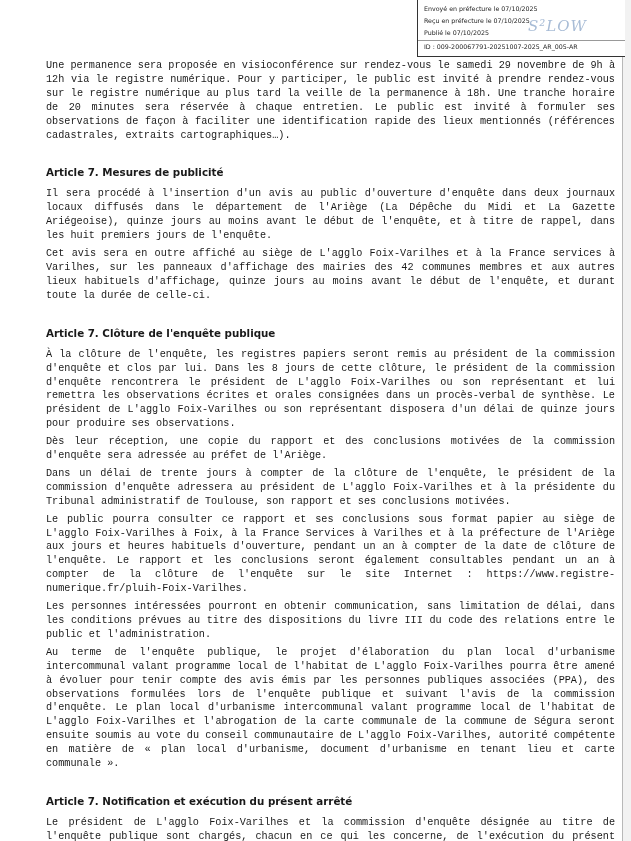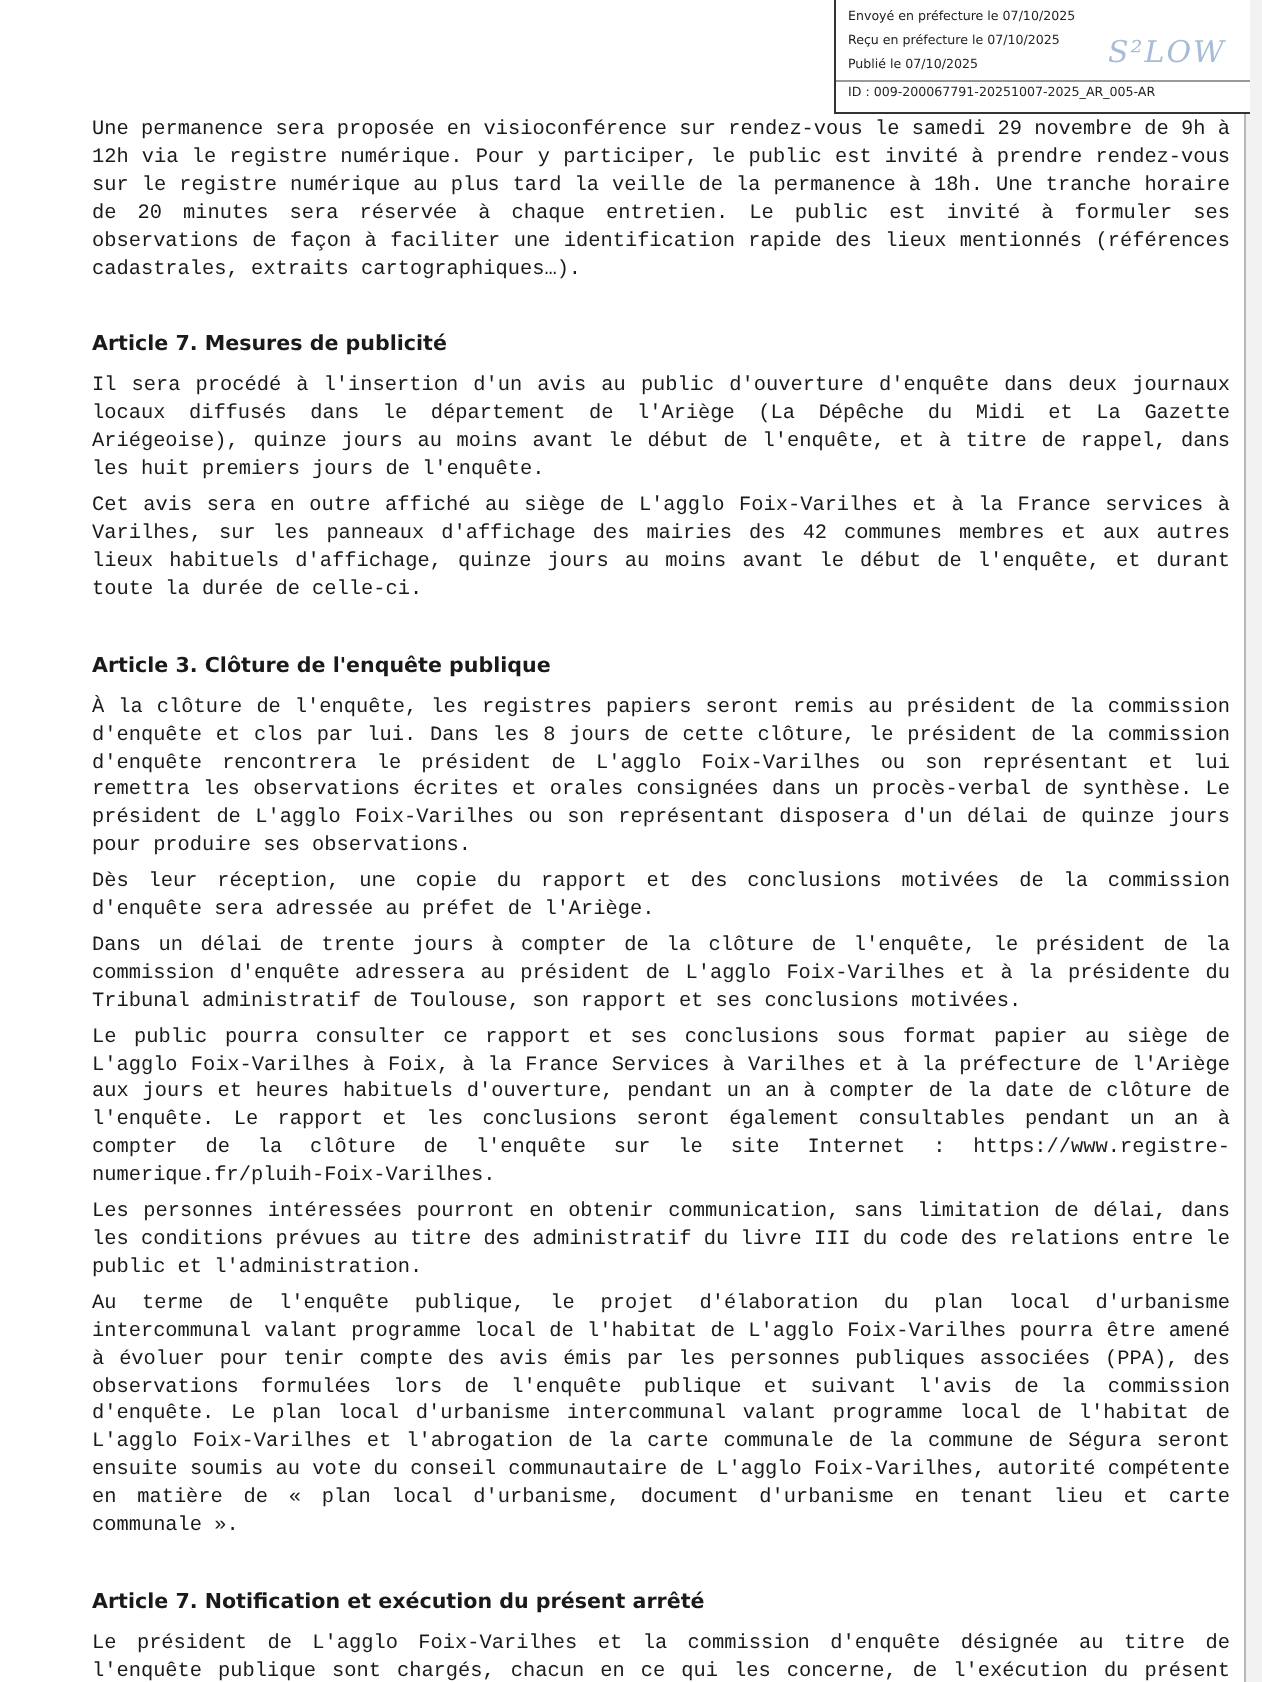--- a/index.html
+++ b/index.html
@@ -41,21 +41,21 @@
     }
     .stamp .line { white-space: nowrap; }
     .stamp .id-line {
       border-top: 1px solid #999;
       margin-left: -6px;
       padding-left: 6px;
       margin-top: 1px;
     }
     .stamp .s2low {
       position: absolute;
-      left: 136px;
+      left: 110px;
       top: 20px;
       font-family: "DejaVu Serif", serif;
       font-style: italic;
       font-size: 15px;
       color: #a8bcd6;
       letter-spacing: 1px;
     }
     .content {
       position: absolute;
       left: 46px;
@@ -93,25 +93,25 @@
   <div class="s2low">S²LOW</div>
 </div>
 
 <div class="content">
   <p>Une permanence sera proposée en visioconférence sur rendez-vous le samedi 29 novembre de 9h à 12h via le registre numérique. Pour y participer, le public est invité à prendre rendez-vous sur le registre numérique au plus tard la veille de la permanence à 18h. Une tranche horaire de 20 minutes sera réservée à chaque entretien. Le public est invité à formuler ses observations de façon à faciliter une identification rapide des lieux mentionnés (références cadastrales, extraits cartographiques…).</p>
 
   <h2>Article 7.  Mesures de publicité</h2>
   <p>Il sera procédé à l'insertion d'un avis au public d'ouverture d'enquête dans deux journaux locaux diffusés dans le département de l'Ariège (La Dépêche du Midi et La Gazette Ariégeoise), quinze jours au moins avant le début de l'enquête, et à titre de rappel, dans les huit premiers jours de l'enquête.</p>
   <p>Cet avis sera en outre affiché au siège de L'agglo Foix-Varilhes et à la France services à Varilhes, sur les panneaux d'affichage des mairies des 42 communes membres et aux autres lieux habituels d'affichage, quinze jours au moins avant le début de l'enquête, et durant toute la durée de celle-ci.</p>
 
-  <h2>Article 3. Clôture de l'enquête publique</h2>
+  <h2>Article 7. Clôture de l'enquête publique</h2>
   <p>À la clôture de l'enquête, les registres papiers seront remis au président de la commission d'enquête et clos par lui. Dans les 8 jours de cette clôture, le président de la commission d'enquête rencontrera le président de L'agglo Foix-Varilhes ou son représentant et lui remettra les observations écrites et orales consignées dans un procès-verbal de synthèse. Le président de L'agglo Foix-Varilhes ou son représentant disposera d'un délai de quinze jours pour produire ses observations.</p>
 
   <p>Dès leur réception, une copie du rapport et des conclusions motivées de la commission d'enquête sera adressée au préfet de l'Ariège.</p>
   <p>Dans un délai de trente jours à compter de la clôture de l'enquête, le président de la commission d'enquête adressera au président de L'agglo Foix-Varilhes et à la présidente du Tribunal administratif de Toulouse, son rapport et ses conclusions motivées.</p>
   <p>Le public pourra consulter ce rapport et ses conclusions sous format papier au siège de L'agglo Foix-Varilhes à Foix, à la France Services à Varilhes et à la préfecture de l'Ariège aux jours et heures habituels d'ouverture, pendant un an à compter de la date de clôture de l'enquête. Le rapport et les conclusions seront également consultables pendant un an à compter de la clôture de l'enquête sur le site Internet : https://www.registre-numerique.fr/pluih-Foix-Varilhes.</p>
-  <p>Les personnes intéressées pourront en obtenir communication, sans limitation de délai, dans les conditions prévues au titre des administratif du livre III du code des relations entre le public et l'administration.</p>
+  <p>Les personnes intéressées pourront en obtenir communication, sans limitation de délai, dans les conditions prévues au titre des dispositions du livre III du code des relations entre le public et l'administration.</p>
 
   <p>Au terme de l'enquête publique, le projet d'élaboration du plan local d'urbanisme intercommunal valant programme local de l'habitat de L'agglo Foix-Varilhes pourra être amené à évoluer pour tenir compte des avis émis par les personnes publiques associées (PPA), des observations formulées lors de l'enquête publique et suivant l'avis de la commission d'enquête. Le plan local d'urbanisme intercommunal valant programme local de l'habitat de L'agglo Foix-Varilhes et l'abrogation de la carte communale de la commune de Ségura seront ensuite soumis au vote du conseil communautaire de L'agglo Foix-Varilhes, autorité compétente en matière de « plan local d'urbanisme, document d'urbanisme en tenant lieu et carte communale ».</p>
 
   <h2>Article 7. Notification et exécution du présent arrêté</h2>
   <p>Le président de L'agglo Foix-Varilhes et la commission d'enquête désignée au titre de l'enquête publique sont chargés, chacun en ce qui les concerne, de l'exécution du présent arrêté. Le présent arrêté fera l'objet d'un affichage au siège de L'agglo Foix-Varilhes à Foix, à la France services à</p>
 </div>
 
 </body></html>

